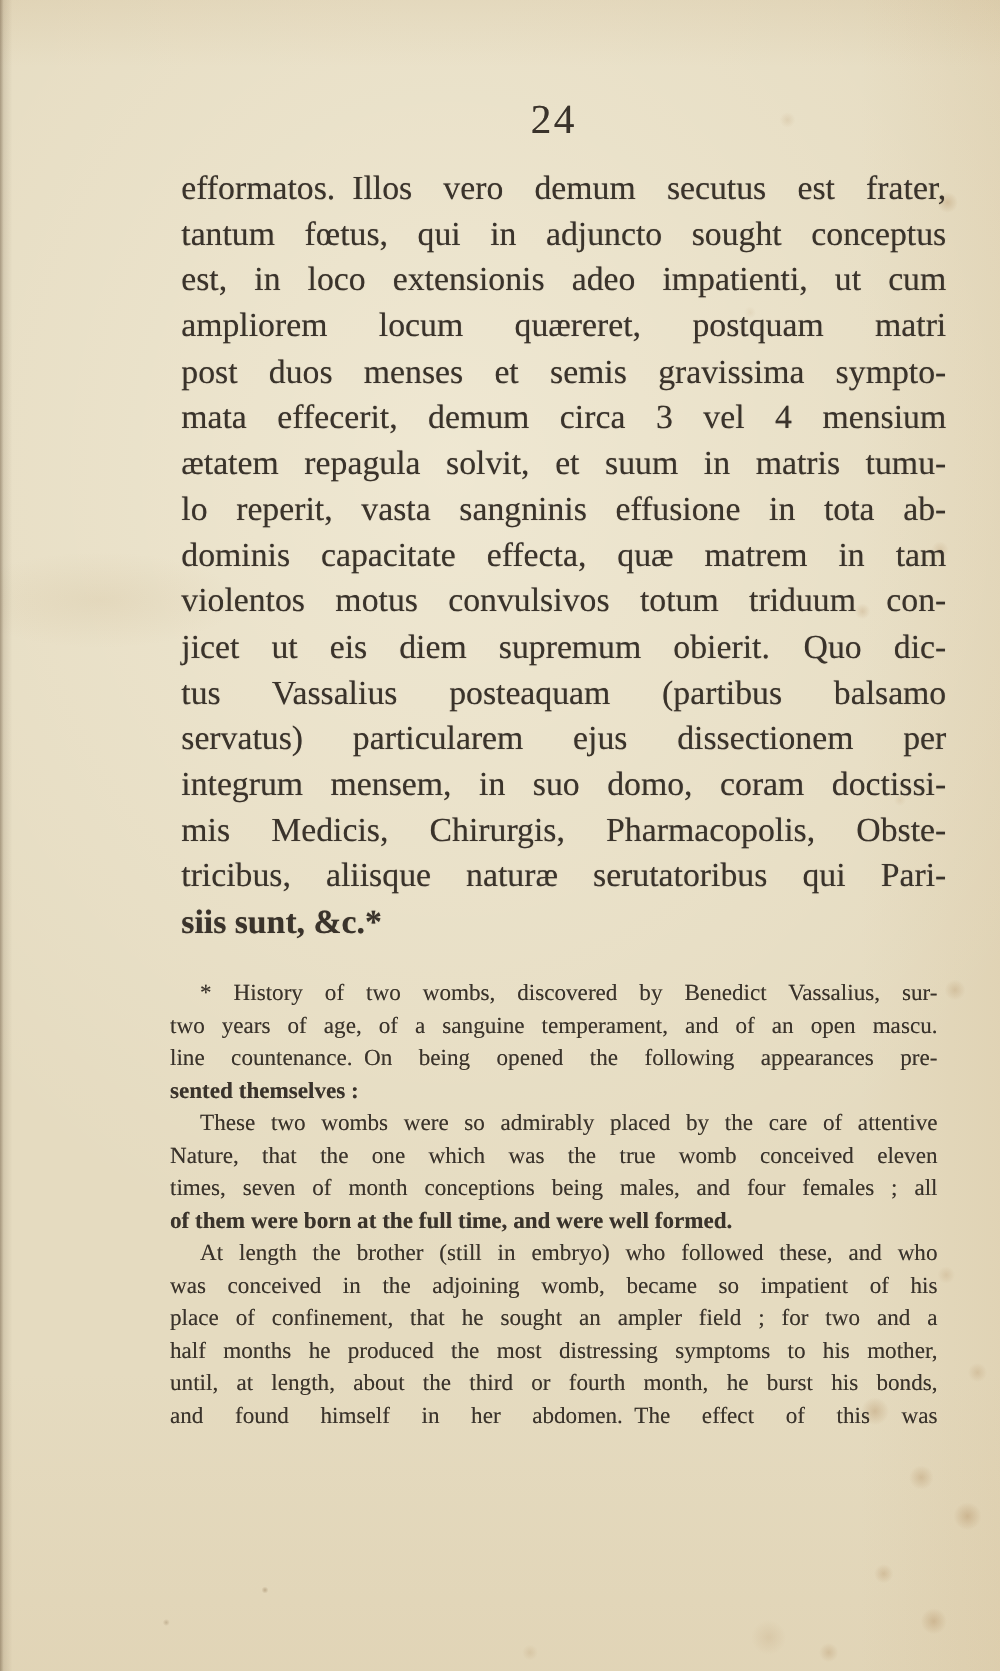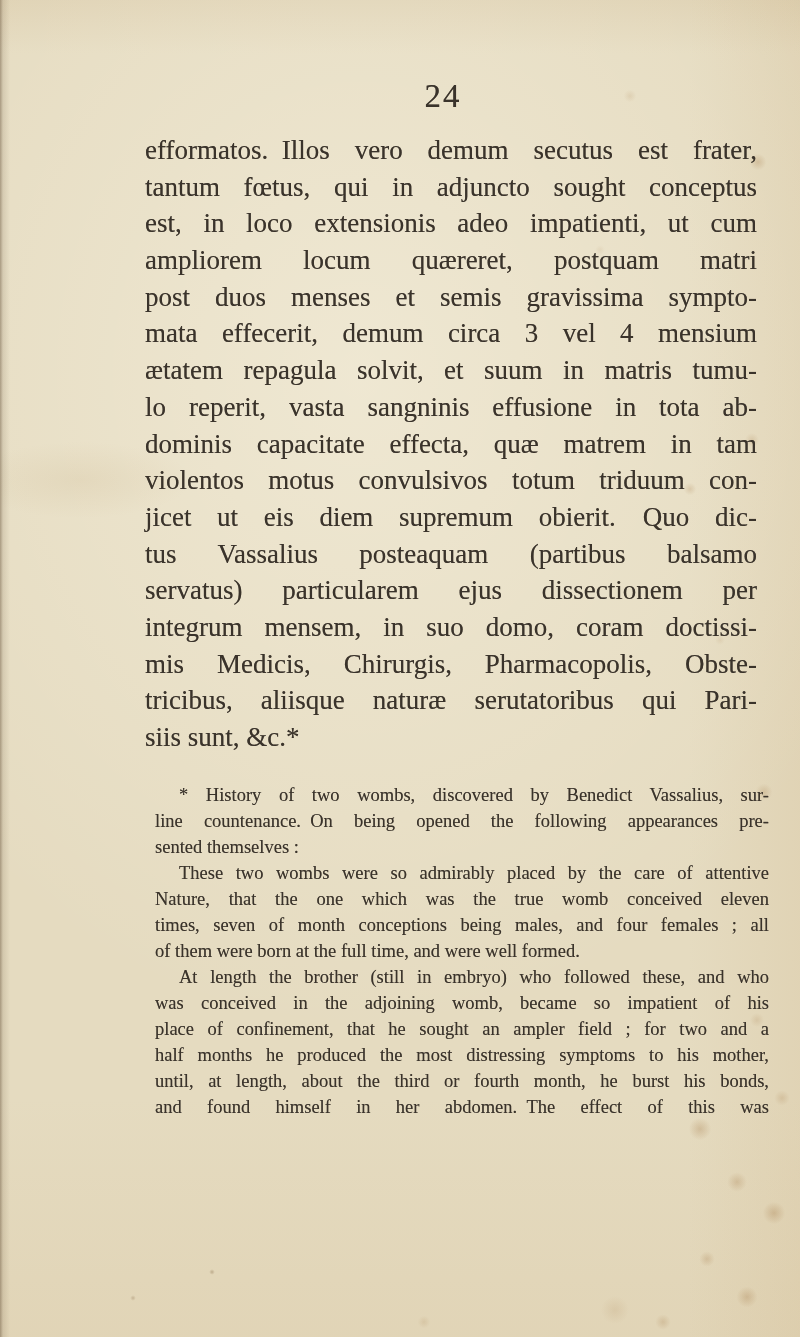--- a/index.html
+++ b/index.html
@@ -60,29 +60,29 @@
   .main-block{
     position:absolute;left:145px;top:132px;width:612px;
   }
   .mline{
     font-size:27px;
     line-height:36.7px;height:36.7px;
     text-align:justify;text-align-last:justify;
     text-shadow:0 0 .6px rgba(58,51,43,.55);
   }
   .footnote-block{
-    position:absolute;left:155px;top:782px;width:614px;
+    position:absolute;left:136px;top:782px;width:614px;
   }
   .fline{
     font-size:18.5px;
     line-height:26px;height:26px;
     text-align:justify;text-align-last:justify;
     text-shadow:0 0 .4px rgba(58,51,43,.5);
   }
-  .flush{text-align-last:left;}
+  .flush{text-align-last:left;font-weight:bold;}
   .indent{text-indent:24px;}
 </style>
 </head>
 <body>
 
 <div class="page">
   <div class="foxing"></div>
   <div class="edge-shadow"></div>
 
   <div class="page-number">24</div>
@@ -102,20 +102,21 @@
       <div class="mline">tus Vassalius posteaquam (partibus balsamo</div>
       <div class="mline">servatus) particularem ejus dissectionem per</div>
       <div class="mline">integrum mensem, in suo domo, coram doctissi-</div>
       <div class="mline">mis Medicis, Chirurgis, Pharmacopolis, Obste-</div>
       <div class="mline">tricibus, aliisque naturæ serutatoribus qui Pari-</div>
       <div class="mline flush">siis sunt, &amp;c.*</div>
     </div>
 
   <div class="footnote-block">
       <div class="fline indent">* History of two wombs, discovered by Benedict Vassalius, sur-</div>
+      <div class="fline">two years of age, of a sanguine temperament, and of an open mascu.</div>
       <div class="fline">line countenance. On being opened the following appearances pre-</div>
       <div class="fline flush">sented themselves :</div>
       <div class="fline indent">These two wombs were so admirably placed by the care of attentive</div>
       <div class="fline">Nature, that the one which was the true womb conceived eleven</div>
       <div class="fline">times, seven of month conceptions being males, and four females ; all</div>
       <div class="fline flush">of them were born at the full time, and were well formed.</div>
       <div class="fline indent">At length the brother (still in embryo) who followed these, and who</div>
       <div class="fline">was conceived in the adjoining womb, became so impatient of his</div>
       <div class="fline">place of confinement, that he sought an ampler field ; for two and a</div>
       <div class="fline">half months he produced the most distressing symptoms to his mother,</div>

